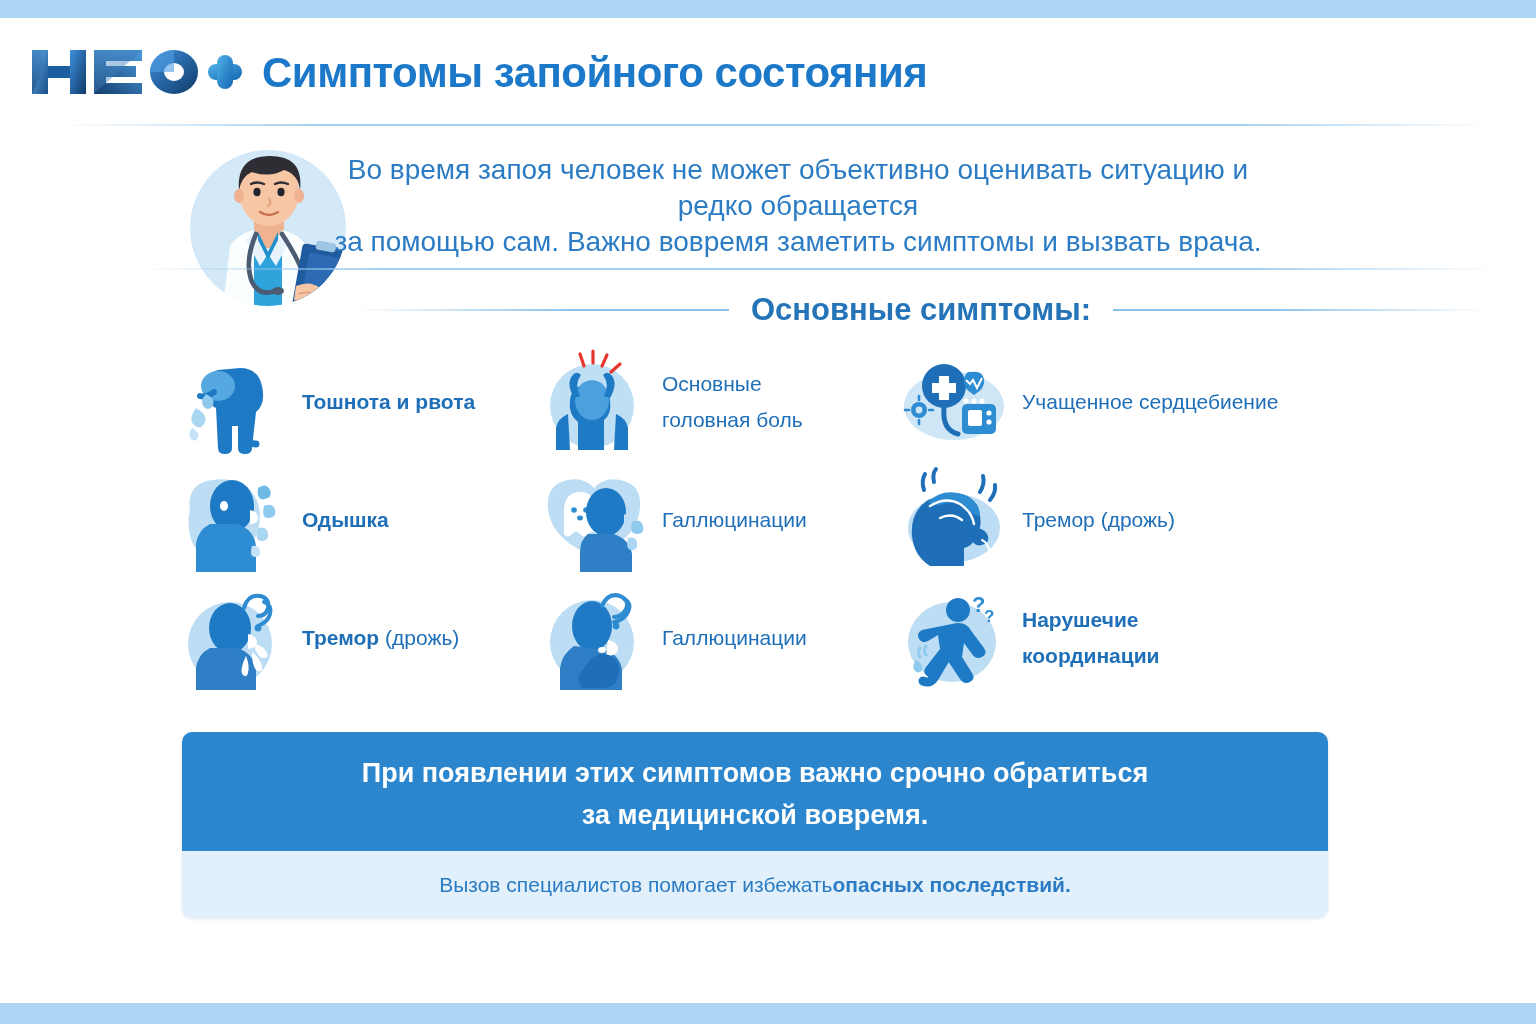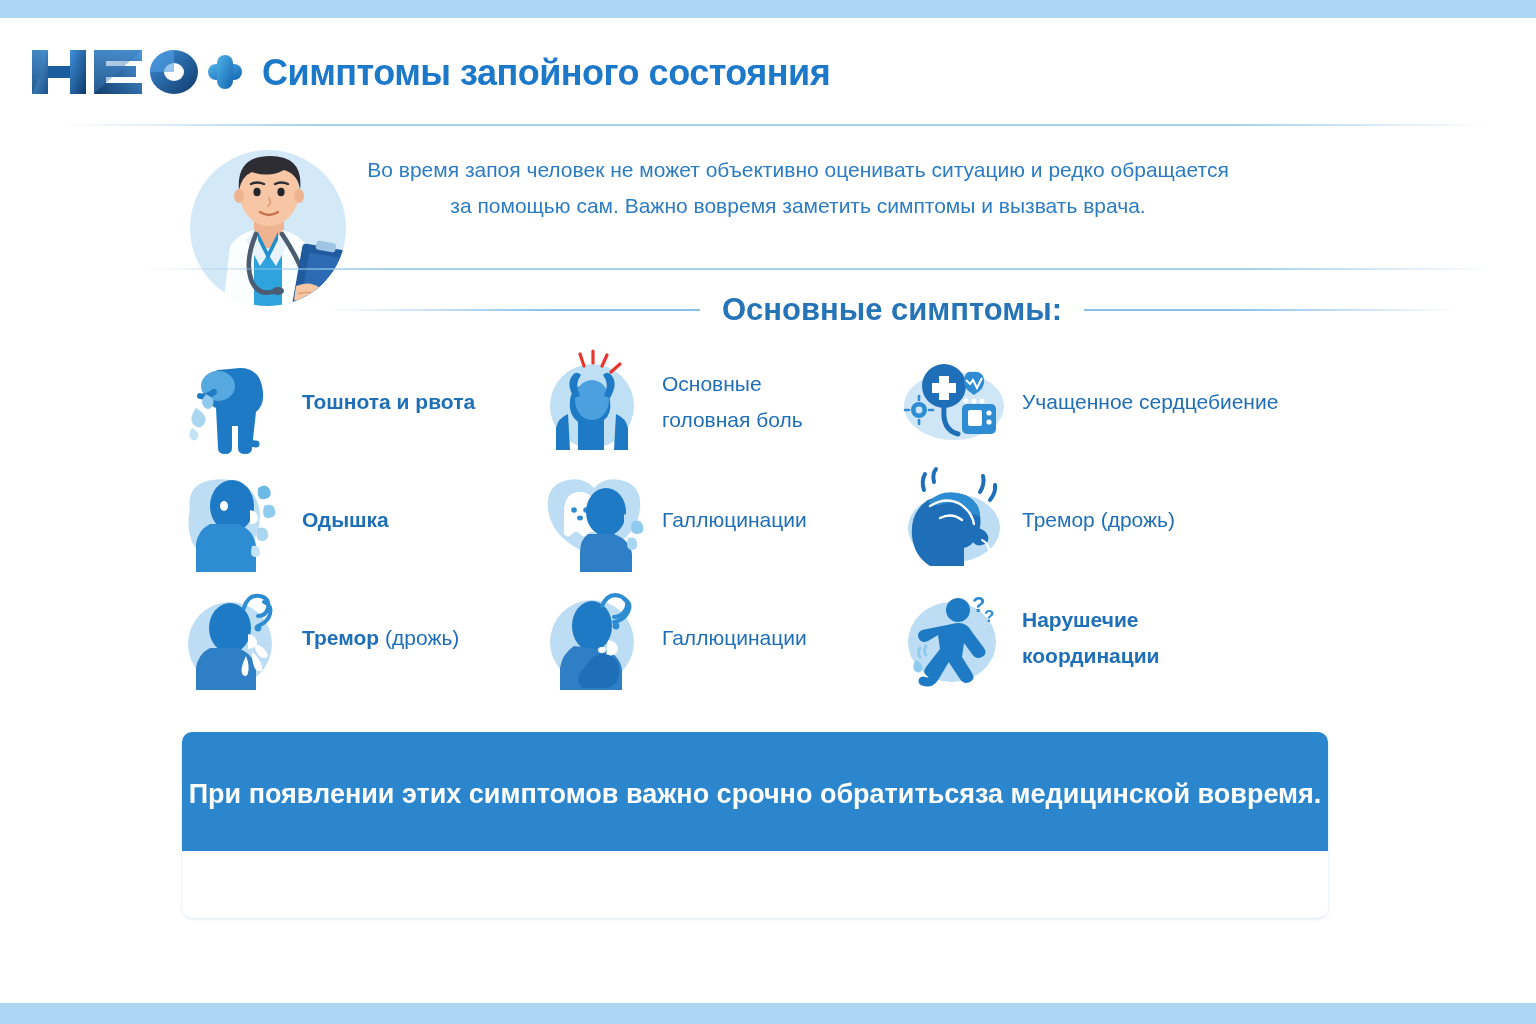--- a/index.html
+++ b/index.html
@@ -40,21 +40,21 @@
   .logo {
     position: absolute; left: 28px; top: 26px;
     width: 214px; height: 56px;
     display: flex; align-items: center; justify-content: flex-start;
   }
   .logo svg { display: block; }
 
   .page-title {
     position: absolute; left: 262px; top: 26px;
     width: 1000px; height: 58px;
-    font-size: 36px;
+    font-size: 42px;
     font-weight: bold;
     letter-spacing: -0.5px;
     color: #1C78C8;
     white-space: nowrap;
     line-height: 58px;
     text-shadow: 0 1px 0 rgba(255,255,255,0.6);
   }
 
   .divider {
     position: absolute;
@@ -71,29 +71,29 @@
   
   .doctor {
     position: absolute; left: 178px; top: 136px;
     width: 180px; height: 180px;
   }
   .intro-text {
     position: absolute; left: 318px; top: 152px;
     width: 960px;
     text-align: center;
     color: #2B7CC4;
-    font-size: 21px;
+    font-size: 28px;
     line-height: 36px;
     font-weight: 500;
   }
   .intro-text .ln { display: block; }
 
   
   .section-head {
-    position: absolute; left: 327px; top: 286px;
+    position: absolute; left: 356px; top: 286px;
     width: 1130px; height: 48px;
     display: flex; align-items: center; gap: 22px;
   }
   .sh-rule {
     height: 2px; flex: 1 1 auto;
     background: linear-gradient(to right,
       rgba(150,200,238,0) 0%, rgba(130,188,233,0.95) 60%, rgba(130,188,233,0.95) 100%);
   }
   .sh-rule.right {
     background: linear-gradient(to left,
@@ -136,21 +136,21 @@
   .callout {
     position: absolute; left: 182px; top: 732px;
     width: 1146px; height: 186px;
     border-radius: 10px;
     overflow: hidden;
     box-shadow: 0 1px 3px rgba(40,110,175,0.18);
   }
   .callout-top {
     height: 119px;
     background: #2B86CE;
-    display: flex; flex-direction: row;
+    display: flex; flex-direction: column;
     align-items: center; justify-content: center;
     color: #ffffff;
     font-size: 27px; font-weight: bold; line-height: 42px;
     padding-top: 4px;
   }
   .callout-bottom {
     height: 67px;
     background: #E2F0FB;
     display: flex; align-items: center; justify-content: center;
     color: #2B7CC4;
@@ -482,15 +482,19 @@
       </div>
     </div>
 
   </div>
 
   <div class="callout">
     <div class="callout-top">
       <div>При появлении этих симптомов важно срочно обратиться</div>
       <div>за медицинской вовремя.</div>
     </div>
+    <div class="callout-bottom">
+      <span>Вызов специалистов помогает избежать </span>
+        <b>опасных последствий.</b>
+    </div>
   </div>
 
 </div>
 
 </body></html>

